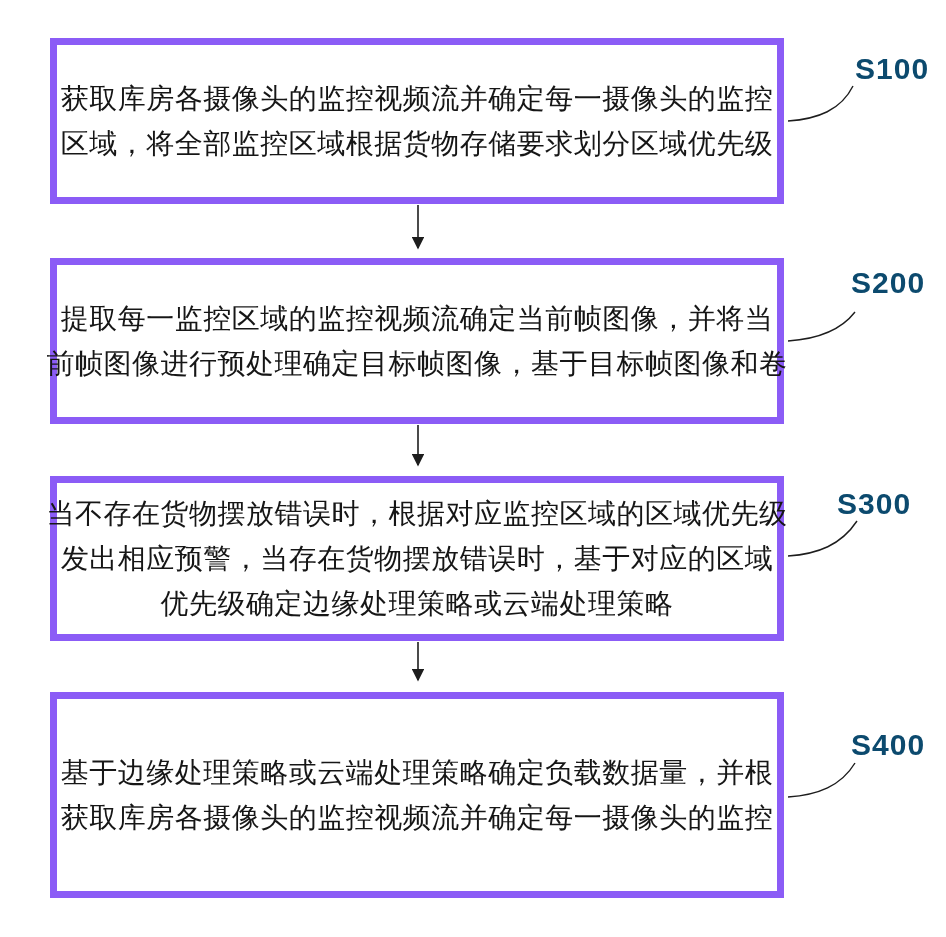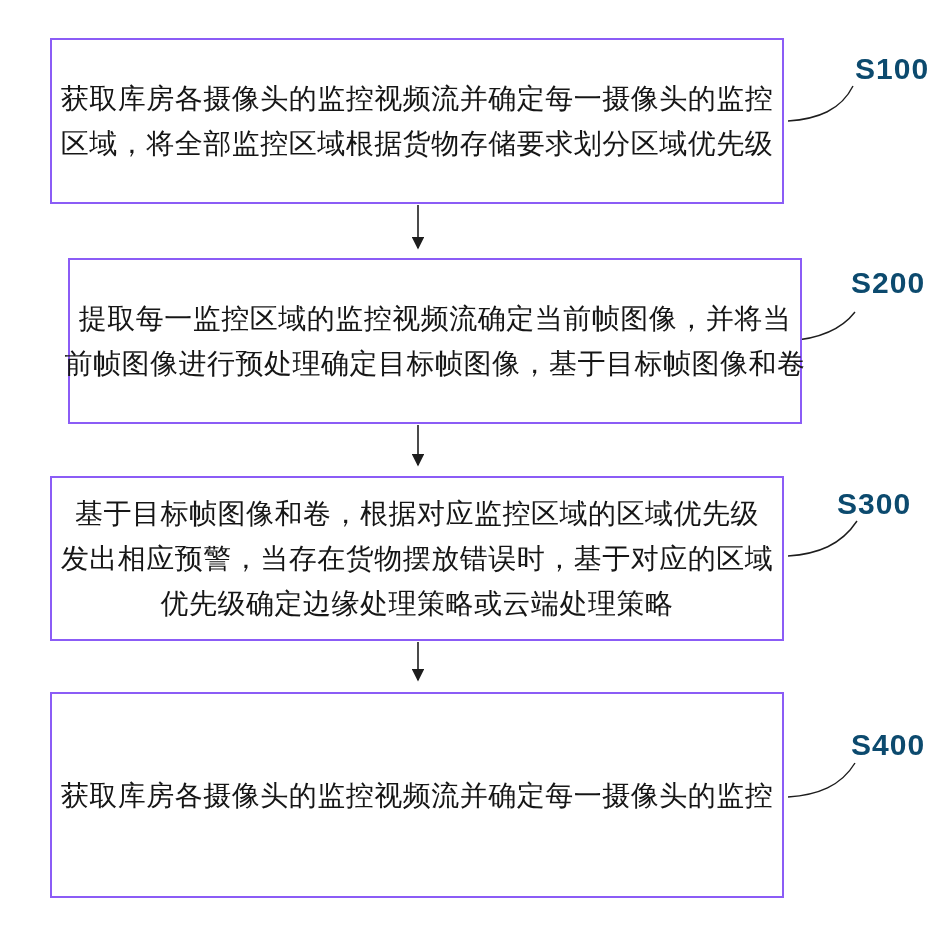--- a/index.html
+++ b/index.html
@@ -20,39 +20,39 @@
     left: 0;
     top: 0;
     width: 946px;
     height: 937px;
     pointer-events: none;
   }
   .flow-box {
     position: absolute;
     left: 50px;
     width: 734px;
-    border: 2px solid #8b5cf6;
+    border: 7px solid #8b5cf6;
     background: #ffffff;
     display: flex;
     flex-direction: column;
     justify-content: center;
     align-items: center;
     box-sizing: border-box;
   }
   .box-line {
     font-size: 28px;
     line-height: 45px;
     color: #161616;
     letter-spacing: 0.5px;
     white-space: nowrap;
     text-align: center;
     font-weight: 500;
   }
   .box1 { top: 38px;  height: 166px; }
-  .box2 { top: 258px; height: 166px; margin-left: 18px; }
+  .box2 { top: 258px; height: 166px; }
   .box3 { top: 476px; height: 165px; }
   .box4 { top: 692px; height: 206px; }
   .step-label {
     position: absolute;
     font-family: "Liberation Sans", sans-serif;
     font-size: 30px;
     font-weight: 700;
     color: #0c4a6e;
     letter-spacing: 1px;
   }
@@ -89,24 +89,25 @@
   </div>
   <div class="step-label lbl1">S100</div>
 
   <div class="flow-box box2">
     <div class="box-line">提取每一监控区域的监控视频流确定当前帧图像，并将当</div>
     <div class="box-line">前帧图像进行预处理确定目标帧图像，基于目标帧图像和卷</div>
   </div>
   <div class="step-label lbl2">S200</div>
 
   <div class="flow-box box3">
-    <div class="box-line">基于目标帧图像和卷，根据对应监控区域的区域优先级</div>
+    <div class="box-line">当不存在货物摆放错误时，根据对应监控区域的区域优先级</div>
     <div class="box-line">发出相应预警，当存在货物摆放错误时，基于对应的区域</div>
     <div class="box-line">优先级确定边缘处理策略或云端处理策略</div>
   </div>
   <div class="step-label lbl3">S300</div>
 
   <div class="flow-box box4">
+    <div class="box-line">基于边缘处理策略或云端处理策略确定负载数据量，并根</div>
     <div class="box-line">获取库房各摄像头的监控视频流并确定每一摄像头的监控</div>
   </div>
   <div class="step-label lbl4">S400</div>
 
 </div>
 
 </body></html>

